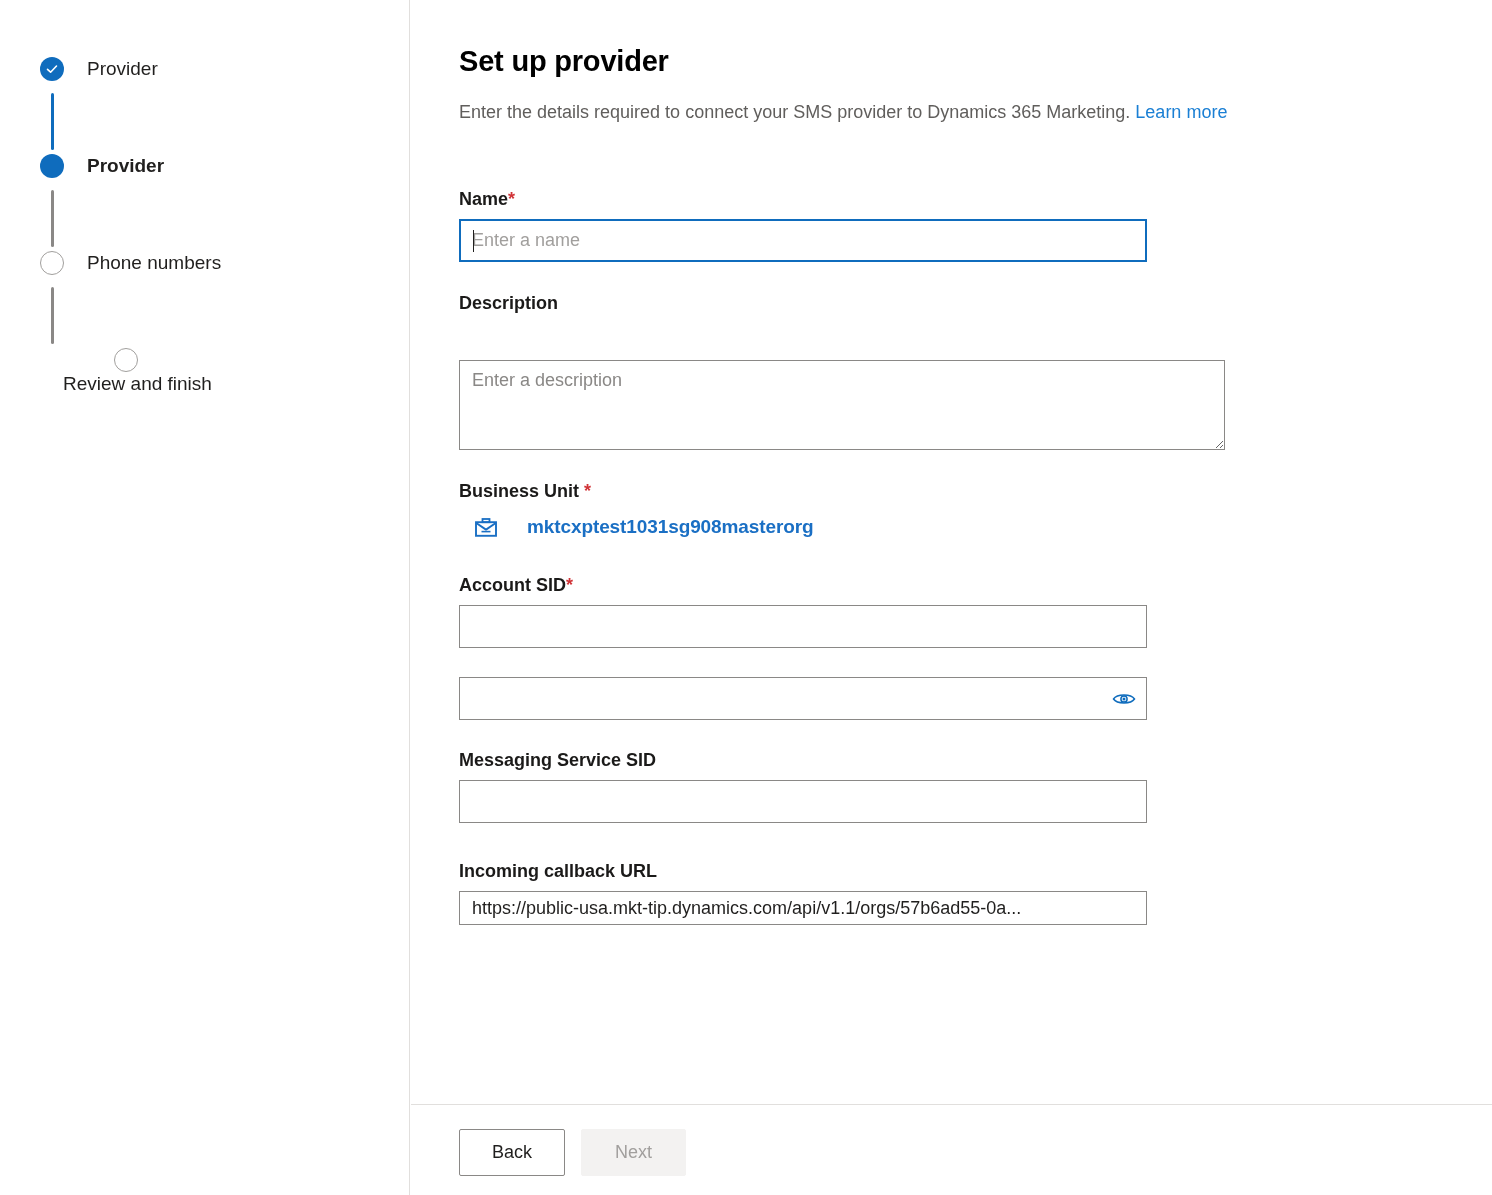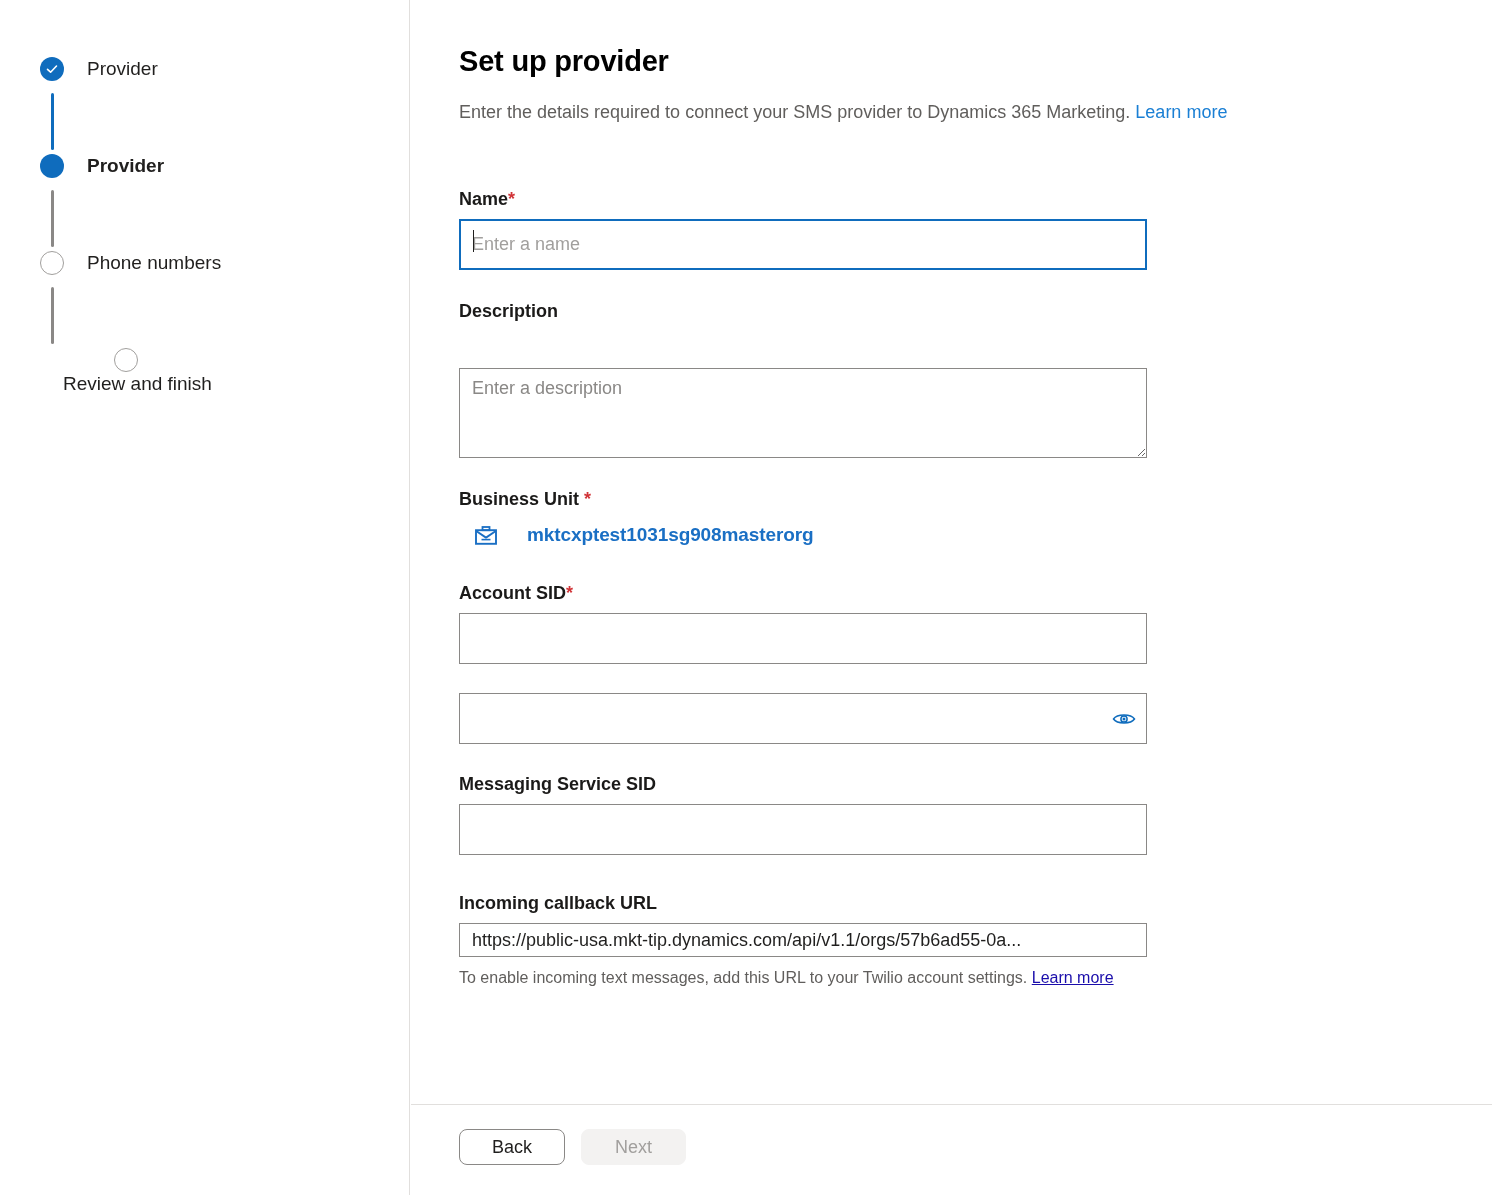--- a/index.html
+++ b/index.html
@@ -90,21 +90,21 @@
     font-weight: 700;
     color: #1b1a19;
     line-height: 22px;
     margin-bottom: 9px;
     display: block;
   }
   .req { color: #d13438; font-weight: 700; }
   .req.spaced { margin-left: 5px; }
 
   .txt {
-    width: 688px; height: 51px;
+    width: 688px; height: 43px;
     border: 1px solid #8a8886;
     background: #fff;
     font-family: "Liberation Sans", sans-serif;
     font-size: 18px;
     color: #201f1e;
     padding: 0 12px;
     outline: none;
     display: block;
     border-radius: 0;
   }
@@ -115,21 +115,21 @@
   }
   .caret {
     position: absolute;
     left: 14px; top: 11px;
     width: 1px; height: 22px;
     background: #201f1e;
   }
   .input-wrap { position: relative; width: 688px; }
 
   textarea.area {
-    width: 688px; height: 90px;
+    width: 766px; height: 90px;
     border: 1px solid #8a8886;
     background: #fff;
     font-family: "Liberation Sans", sans-serif;
     font-size: 18px;
     color: #201f1e;
     padding: 9px 12px;
     outline: none;
     resize: vertical;
     display: block;
     border-radius: 0;
@@ -177,24 +177,24 @@
     position: absolute;
     left: 411px; top: 1104px;
     width: 1081px; height: 91px;
     border-top: 1px solid #e1dfdd;
     background: #fff;
   }
   .btn-row { padding: 24px 0 0 48px; display: flex; gap: 16px; }
   .btn {
     font-family: "Liberation Sans", sans-serif;
     font-size: 18px;
-    height: 36px;
+    height: 47px;
     min-width: 105px;
     padding: 0 32px;
-    border-radius: 8px;
+    border-radius: 2px;
     cursor: pointer;
   }
   .btn-secondary {
     background: #ffffff;
     border: 1px solid #8a8886;
     color: #201f1e;
   }
   .btn-disabled {
     background: #f3f2f1;
     border: 1px solid #f3f2f1;
@@ -293,23 +293,20 @@
       </div>
 
       <div class="field" style="margin-bottom:29px;">
         <label class="field-label">Messaging Service SID</label>
         <input class="txt" type="text" placeholder="" style="">
       </div>
 
       <div class="field" style="margin-bottom:0; margin-top:37px;">
         <label class="field-label">Incoming callback URL</label>
         <input class="txt" type="text" style="height: 34px;" value="https://public-usa.mkt-tip.dynamics.com/api/v1.1/orgs/57b6ad55-0a...">
-        <div class="helper"><span>To enable incoming text messages, add this URL to your Twilio account settings.</span>
-          <a class="link-underline" href="#">Learn more</a>
-        </div>
       </div>
 
     </div>
   </div>
 
   <div id="footer">
     <div class="btn-row">
       <button class="btn btn-secondary" type="button">Back</button>
       <button class="btn btn-disabled" type="button" disabled="">Next</button>
     </div>

